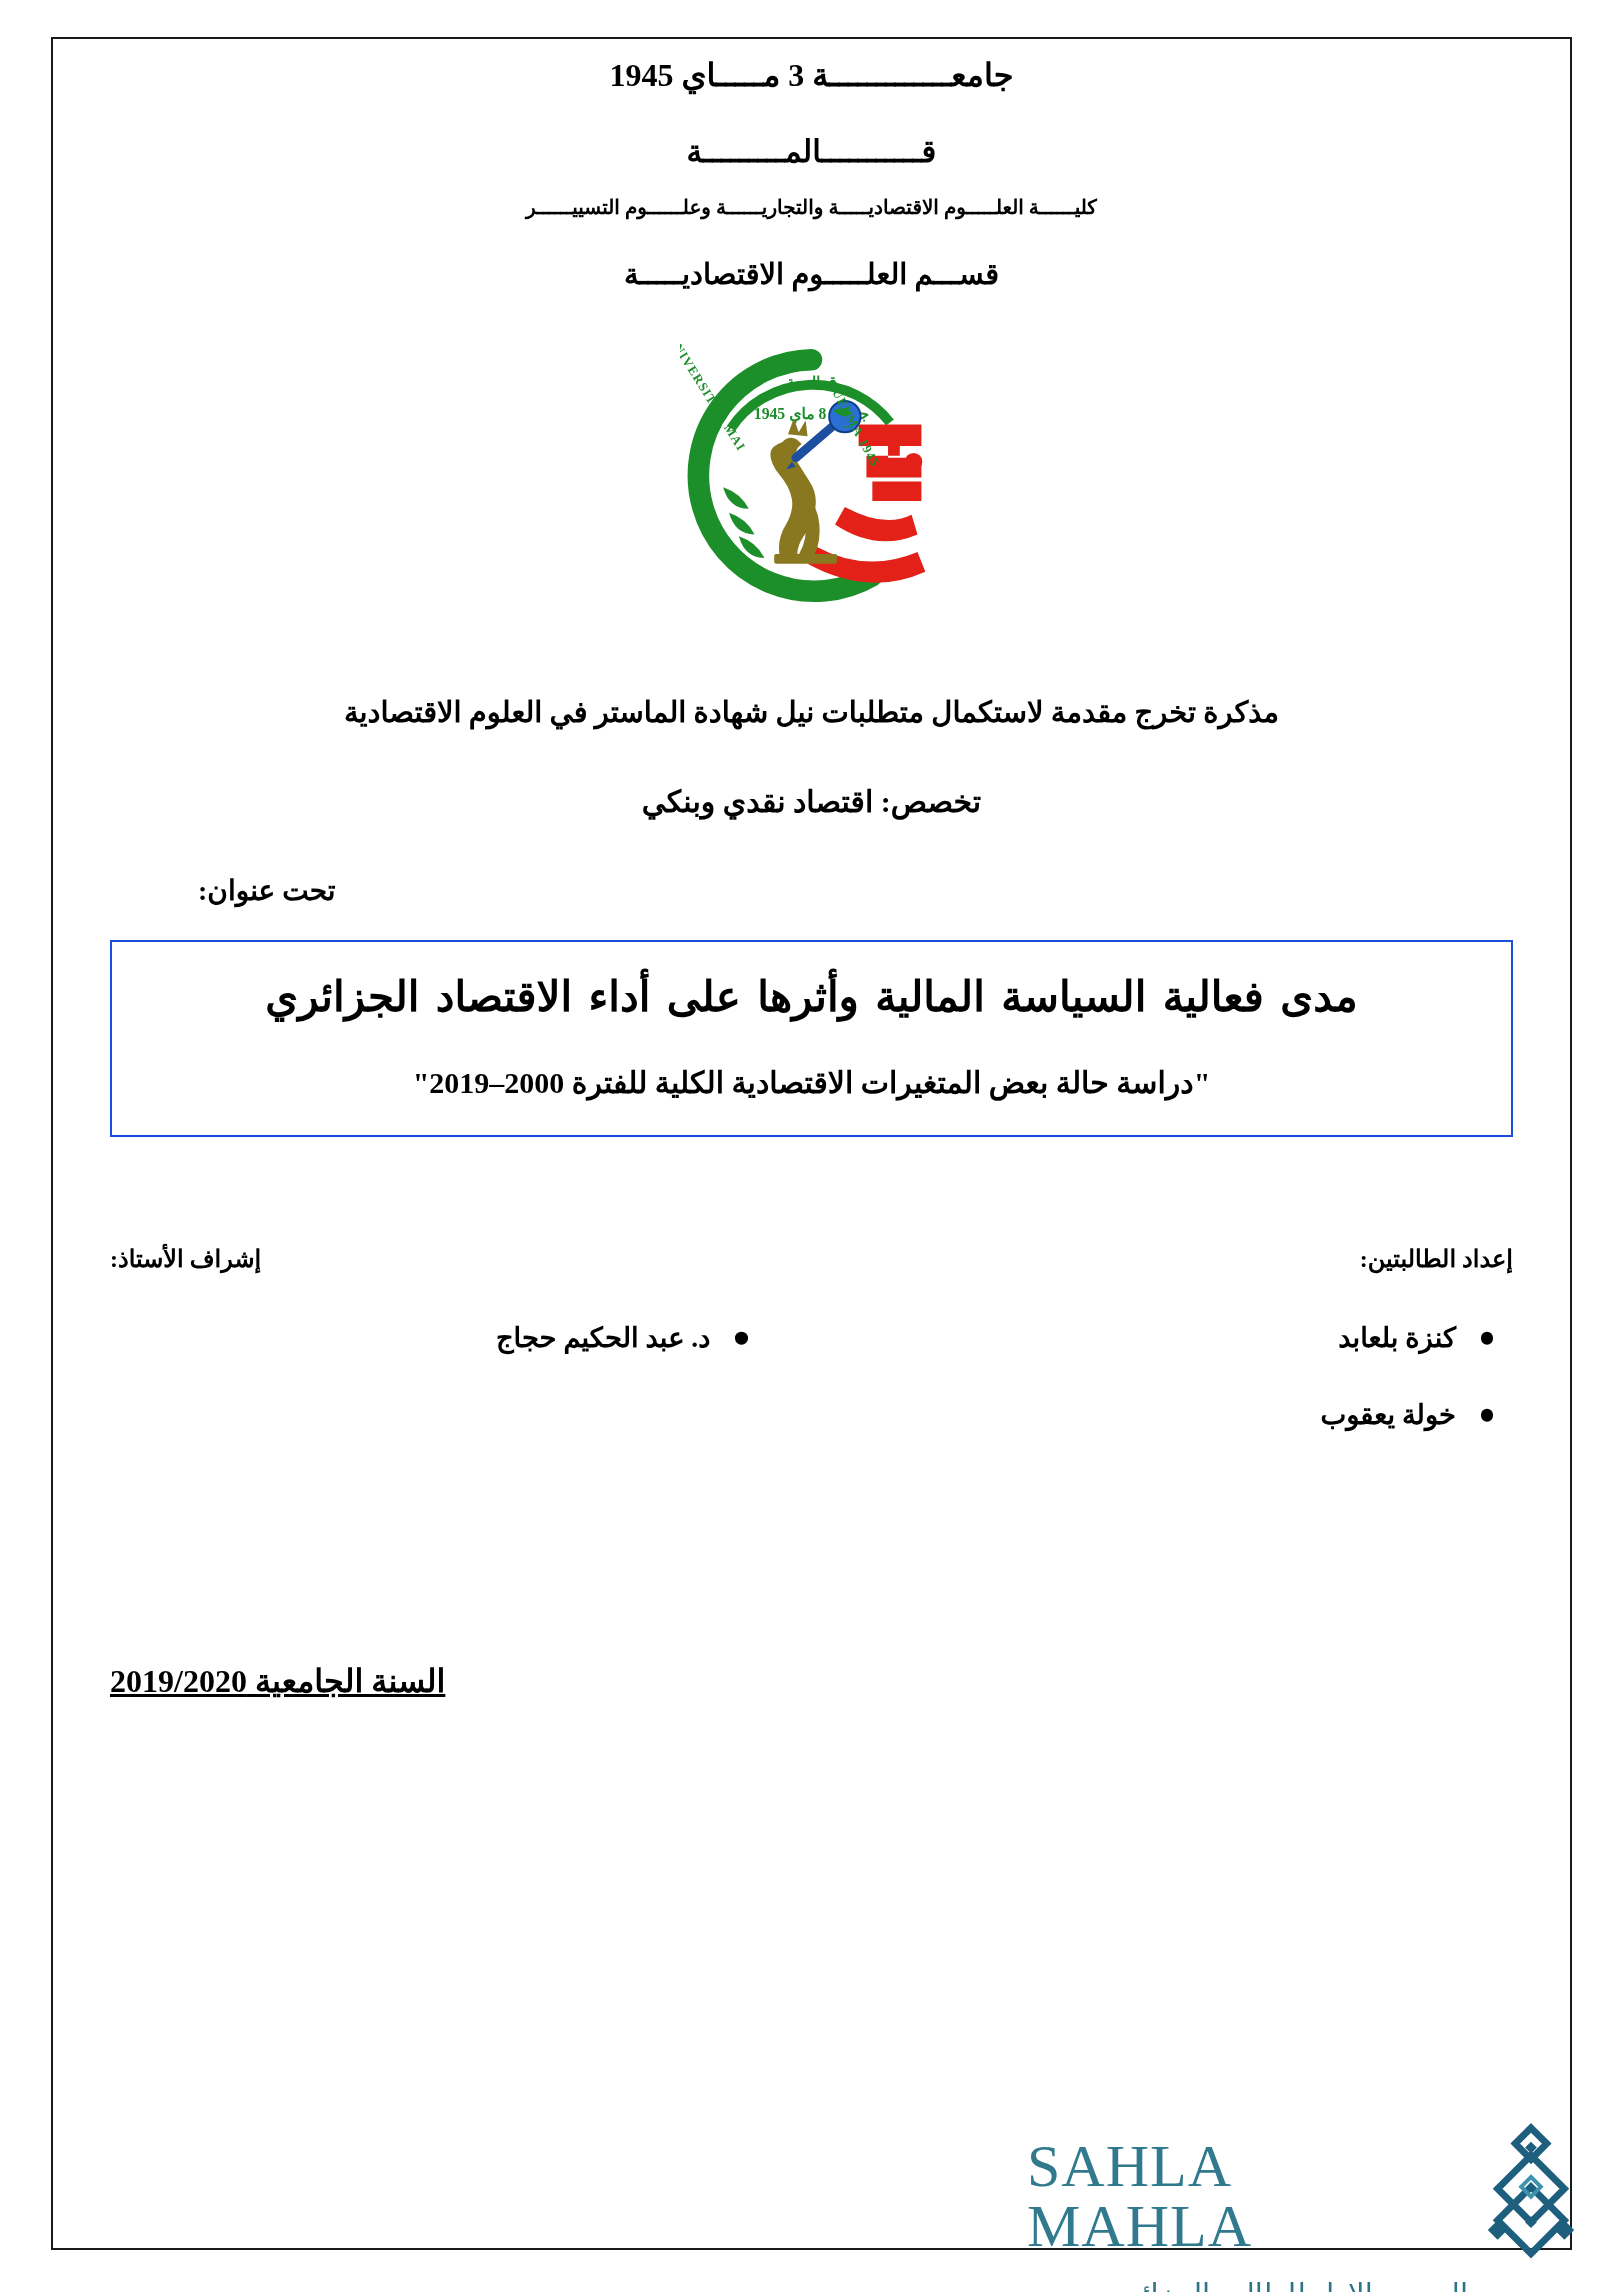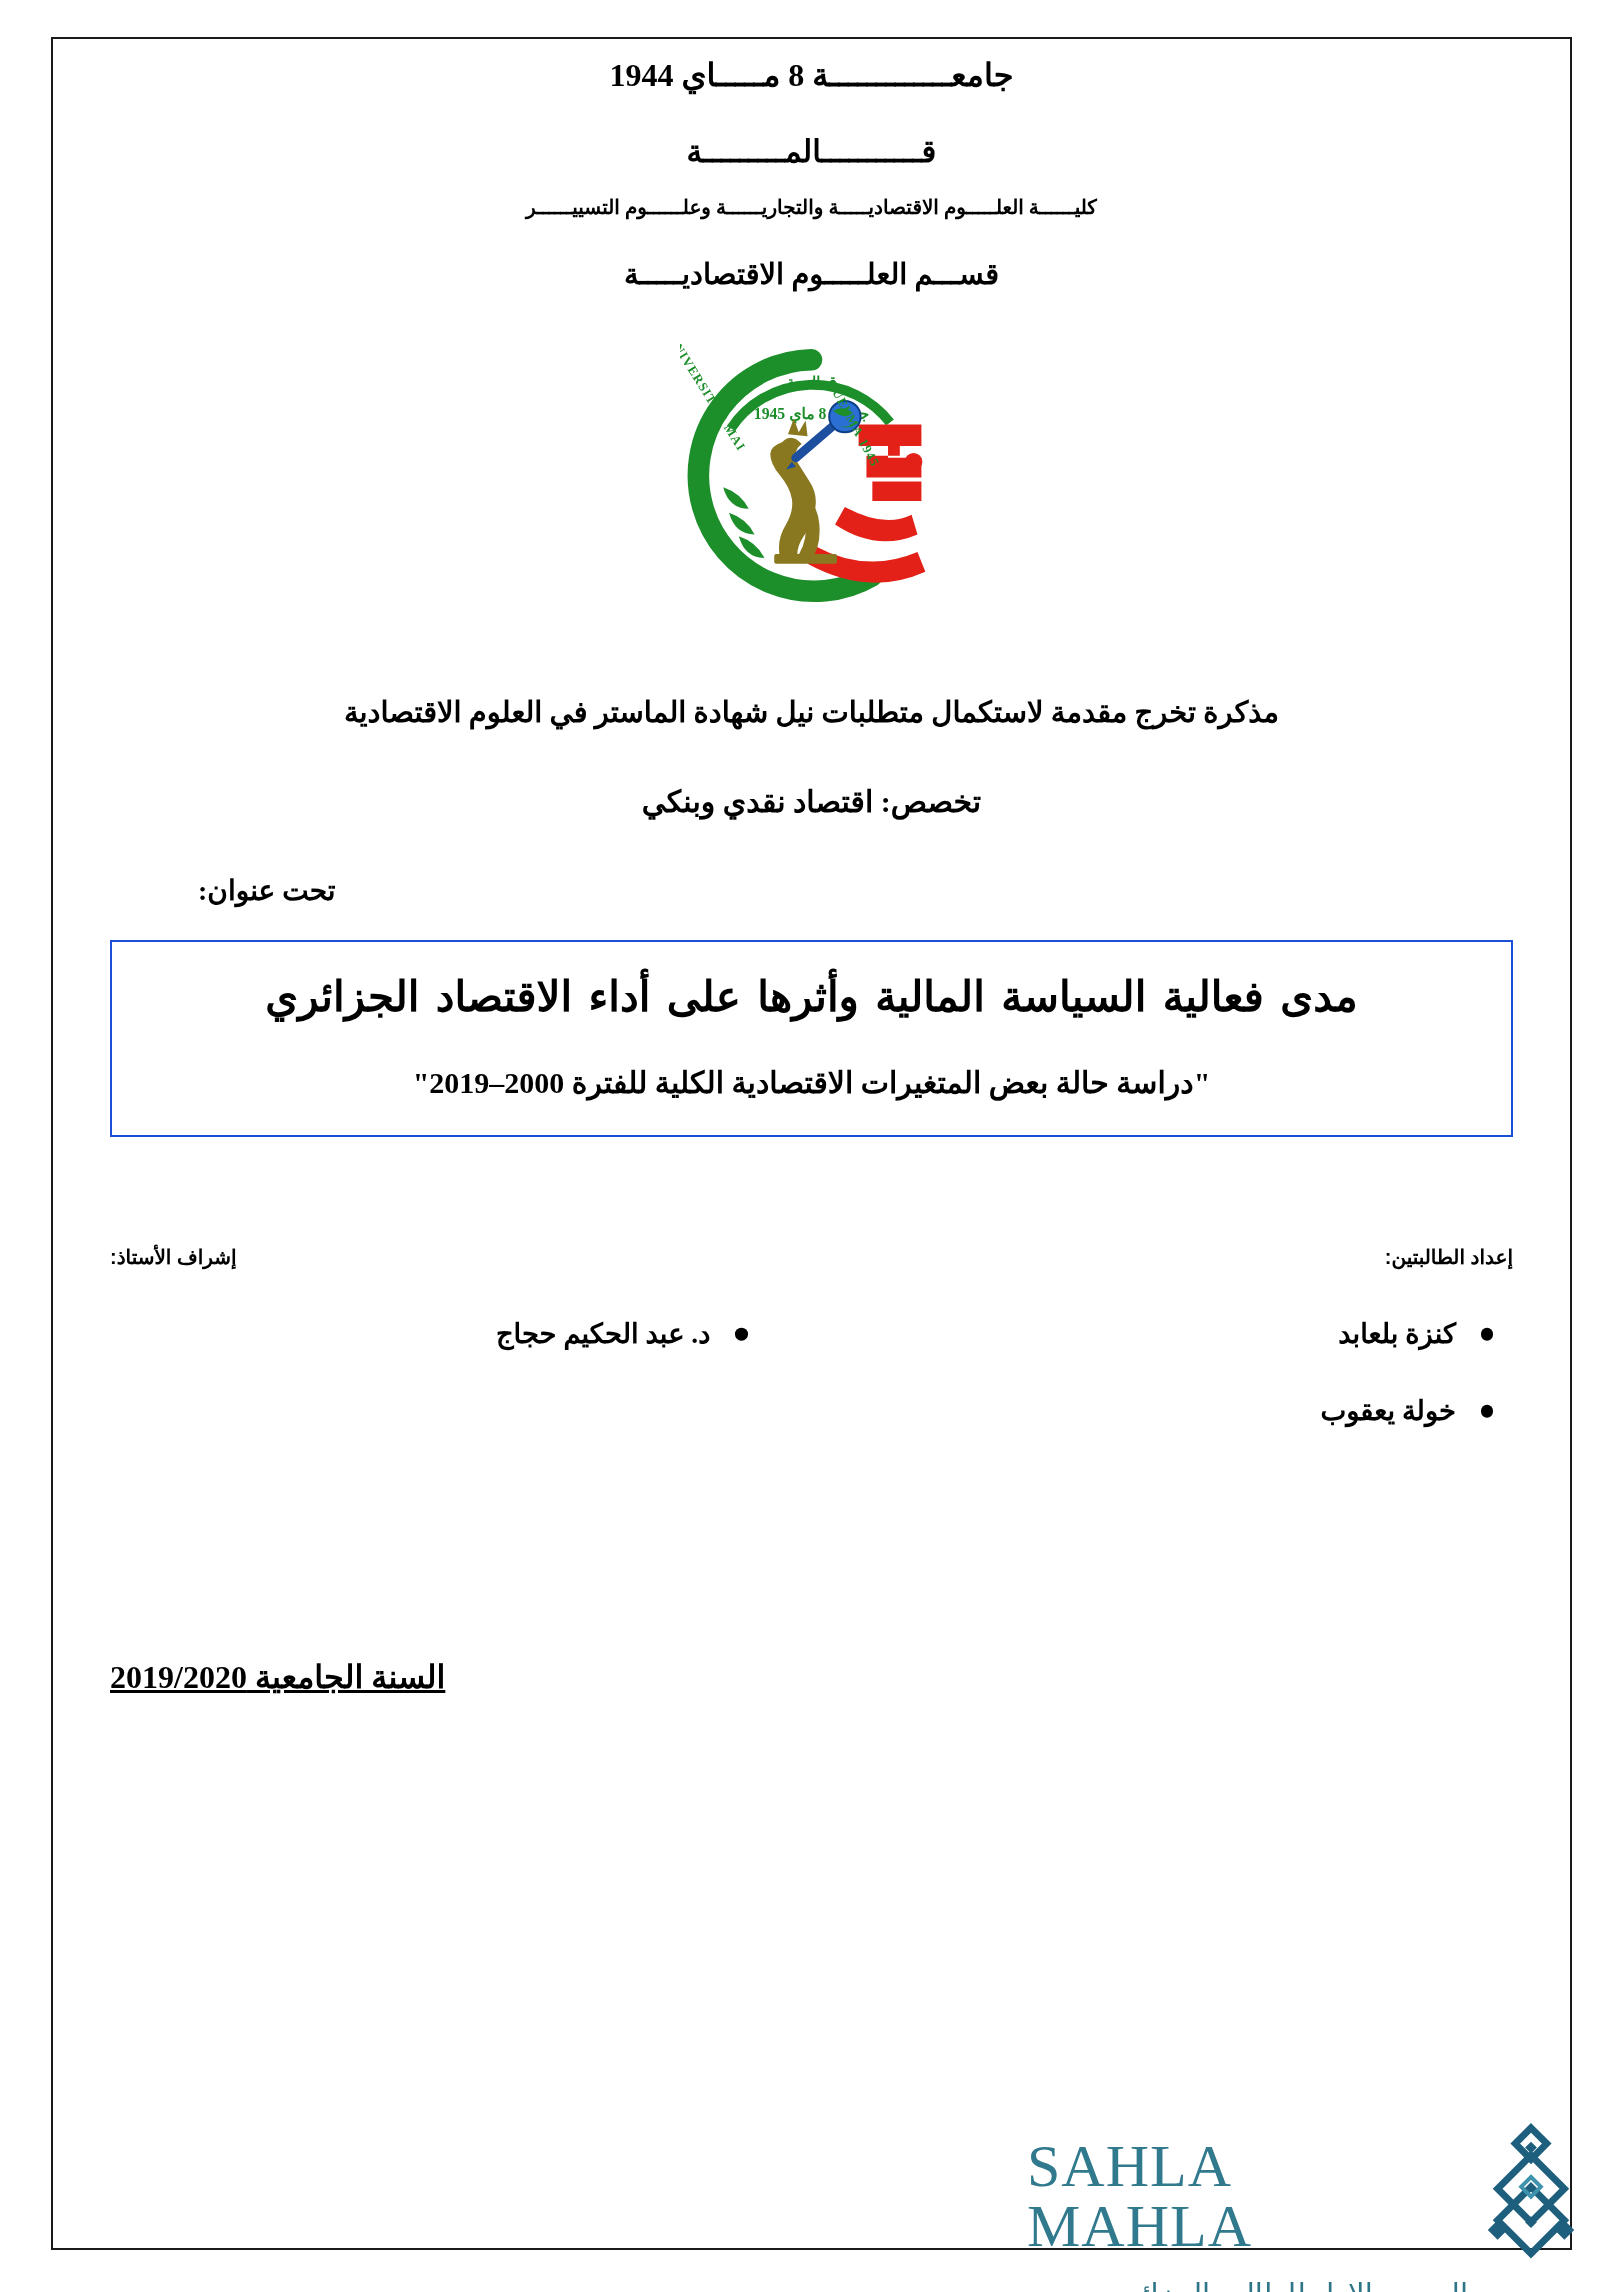--- a/index.html
+++ b/index.html
@@ -137,23 +137,23 @@
     flex-direction: row;
     justify-content: space-between;
     margin-top: 108px;
     direction: rtl;
   }
   .people-col { width: 46%; }
   .people-col.left { text-align: left; }
   .people-col.right { text-align: right; }
 
   .people-head {
-    font-family: Liberation Sans, sans-serif;
-    font-weight: bold;
-    font-size: 20px;
+    font-family: Liberation Serif, serif;
+    font-weight: bold;
+    font-size: 24px;
     direction: rtl;
   }
   .people-list {
     list-style: none;
     margin: 12px;
     padding: 0;
     margin-top: 49px;
   }
   .people-list li {
     font-family: "Liberation Serif", "DejaVu Serif", serif;
@@ -230,21 +230,21 @@
 </head>
 <body>
 
 <div class="page">
 
   <div class="page-frame"></div>
 
   <div class="content">
 
     <div class="header">
-      <div class="header-line hl-1">جامعـــــــــــــة 8 مـــــاي 1944</div>
+      <div class="header-line hl-1">جامعـــــــــــــة 3 مـــــاي 1945</div>
       <div class="header-line hl-2">قـــــــــــالمـــــــــة</div>
       <div class="header-line hl-3">كليــــــة العلـــــوم الاقتصاديـــــة والتجاريــــــة وعلــــــوم التسييــــــر</div>
       <div class="header-line hl-4">قســـم العلـــــوم الاقتصاديـــــة</div>
     </div>
 
     <div class="logo-wrap">
       <div class="logo">
         <svg viewBox="0 0 268 268" xmlns="http://www.w3.org/2000/svg">
 
           <path d="M134 16 A118 118 0 1 0 196 236" fill="none" stroke="#1d8f2a" stroke-width="22" stroke-linecap="round"></path>

